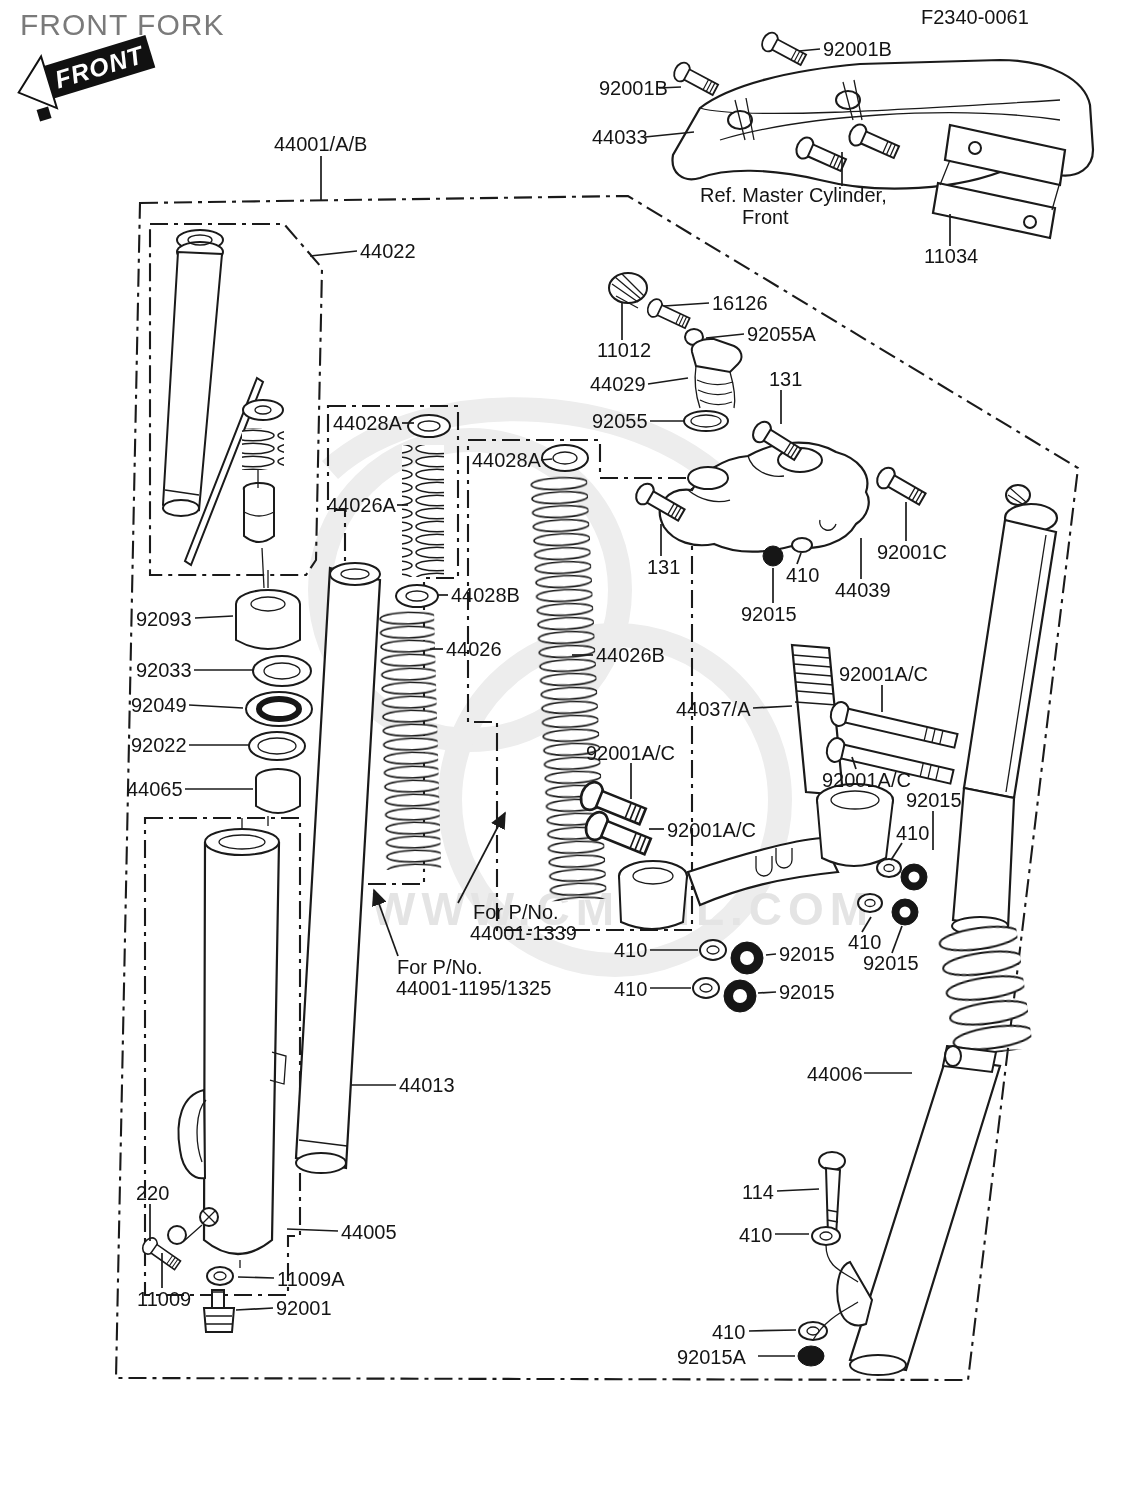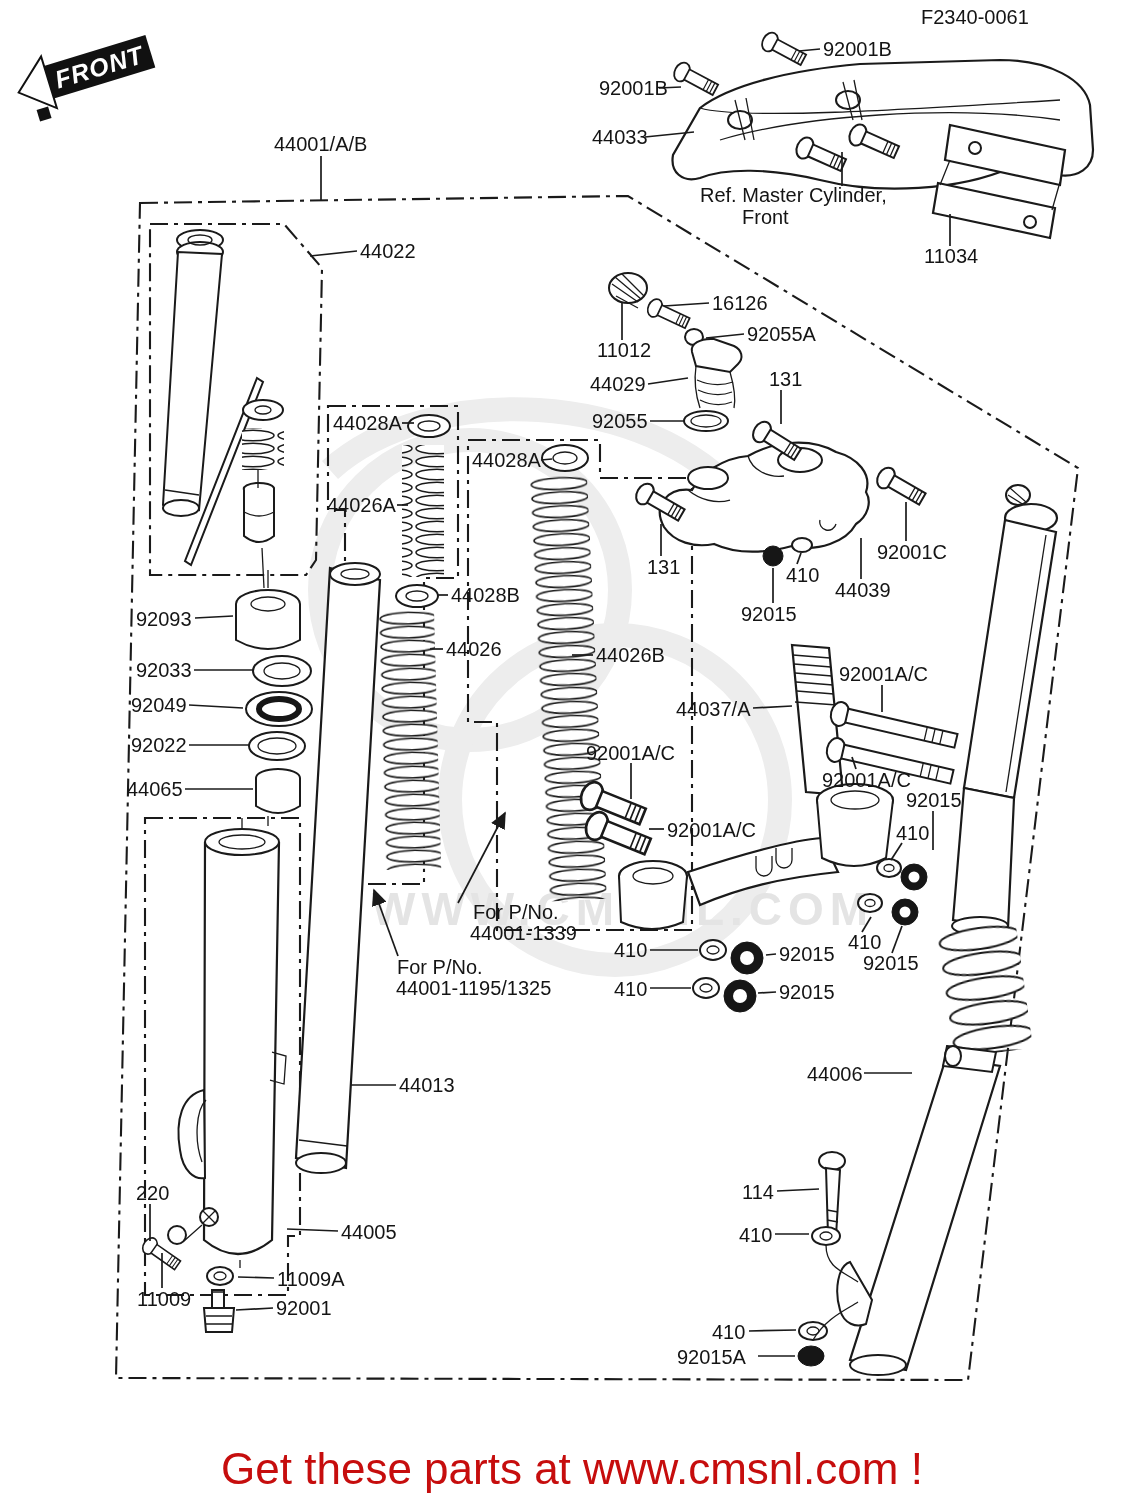--- a/index.html
+++ b/index.html
@@ -19,20 +19,21 @@
   .wm-text{font-family:"Liberation Sans",sans-serif;font-size:46px;font-weight:bold;
            fill:#e4e4e4;letter-spacing:6px;}
   .badge-text{font-family:"Liberation Sans",sans-serif;font-size:25px;font-weight:bold;
               font-style:italic;fill:#ffffff;letter-spacing:1px;}
 </style>
 </head>
 <body>
 
 <div id="page">
 
+  <div id="page-title">FRONT FORK</div>
 
   <svg id="fiche-svg" width="1144" height="1500" viewBox="0 0 1144 1500">
     <defs>
       <pattern id="coilA" width="46" height="13" patternUnits="userSpaceOnUse">
         <ellipse cx="23" cy="6.5" rx="21" ry="5.2" fill="#fff" stroke="#1a1a1a" stroke-width="1.5"></ellipse>
       </pattern>
       <pattern id="coilB" width="60" height="14" patternUnits="userSpaceOnUse">
         <ellipse cx="30" cy="7" rx="28" ry="5.8" fill="#fff" stroke="#1a1a1a" stroke-width="1.6"></ellipse>
       </pattern>
       <pattern id="bootP" width="84" height="25" patternUnits="userSpaceOnUse">
@@ -378,14 +379,13 @@
         <text x="712" y="1339" class="plabel">410</text>
         <text x="677" y="1364" class="plabel">92015A</text>
         <text x="136" y="626" class="plabel">92093</text>
         <text x="136" y="677" class="plabel">92033</text>
         <text x="131" y="712" class="plabel">92049</text>
         <text x="131" y="752" class="plabel">92022</text>
         <text x="127" y="796" class="plabel">44065</text>
       </g>
   </svg>
 
-  <div id="banner">Get these parts at www.cmsnl.com !</div>
 </div>
 
 </body></html>

